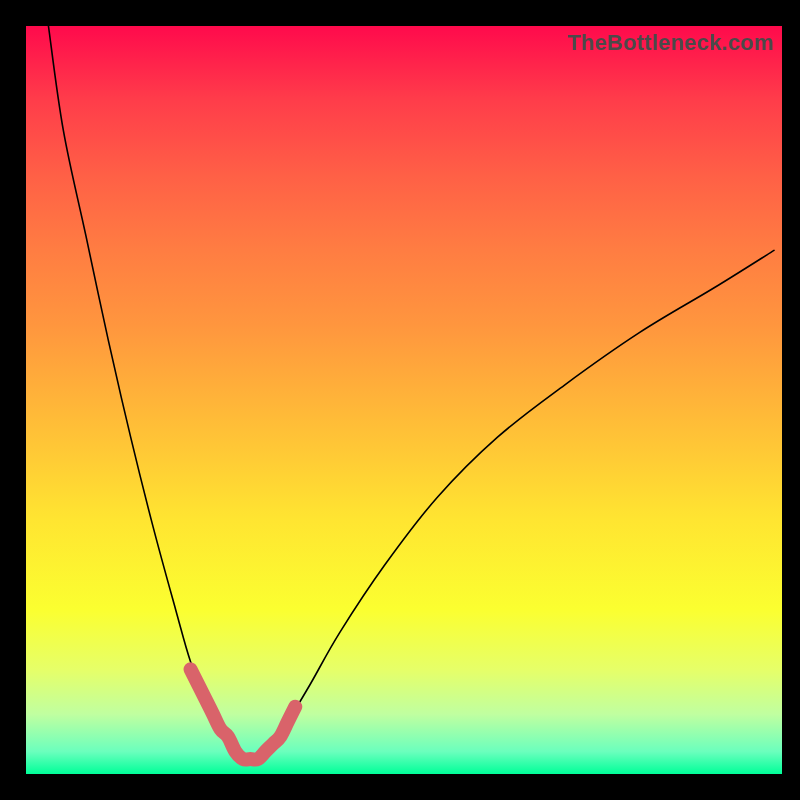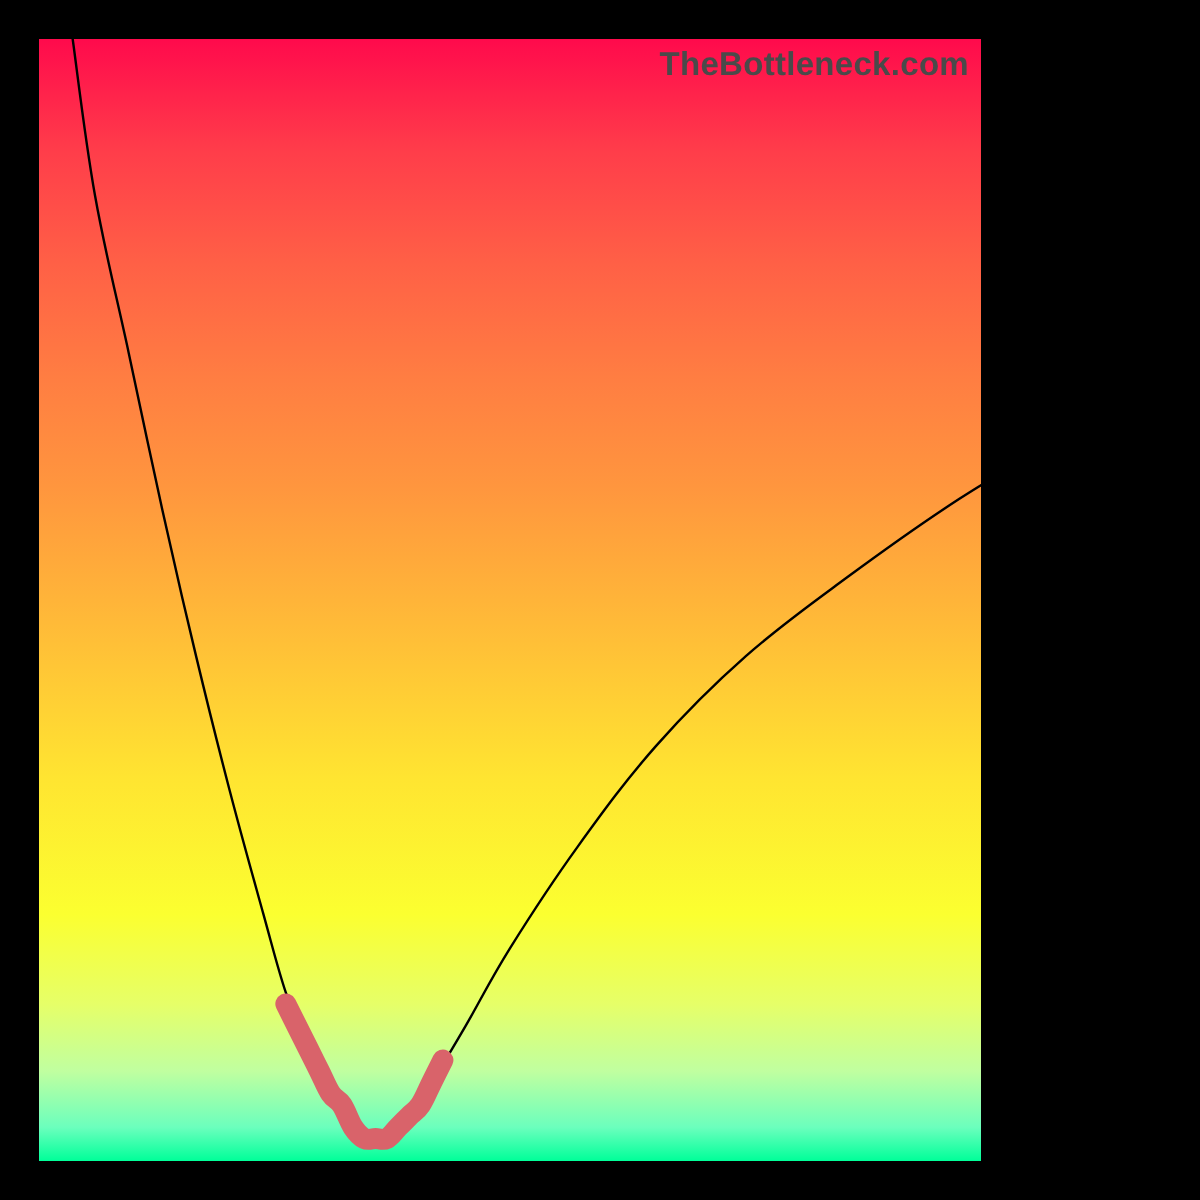--- a/index.html
+++ b/index.html
@@ -8,21 +8,21 @@
     width: 800px;
     height: 800px;
     background: #000;
     overflow: hidden;
     font-family: Arial, Helvetica, sans-serif;
   }
   .frame {
     position: absolute;
     left: 26px;
     top: 26px;
-    width: 628px;
+    width: 756px;
     height: 748px;
     background: linear-gradient(to bottom,
       #ff0a4c 0%,
       #ff3d4a 10%,
       #ff6046 20%,
       #ff7d42 30%,
       #ff963e 40%,
       #ffba38 52%,
       #ffe531 66%,
       #fbff30 78%,

